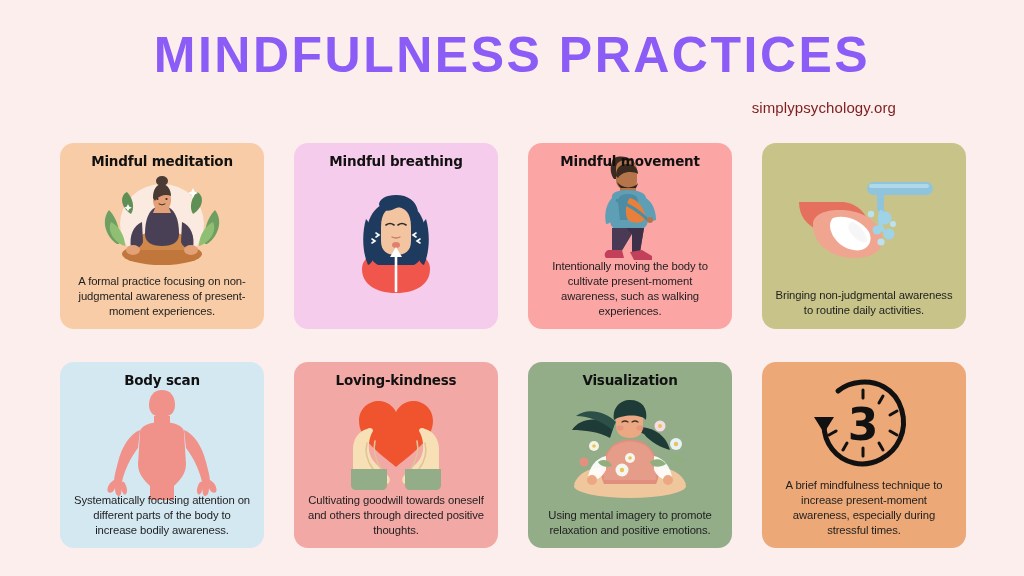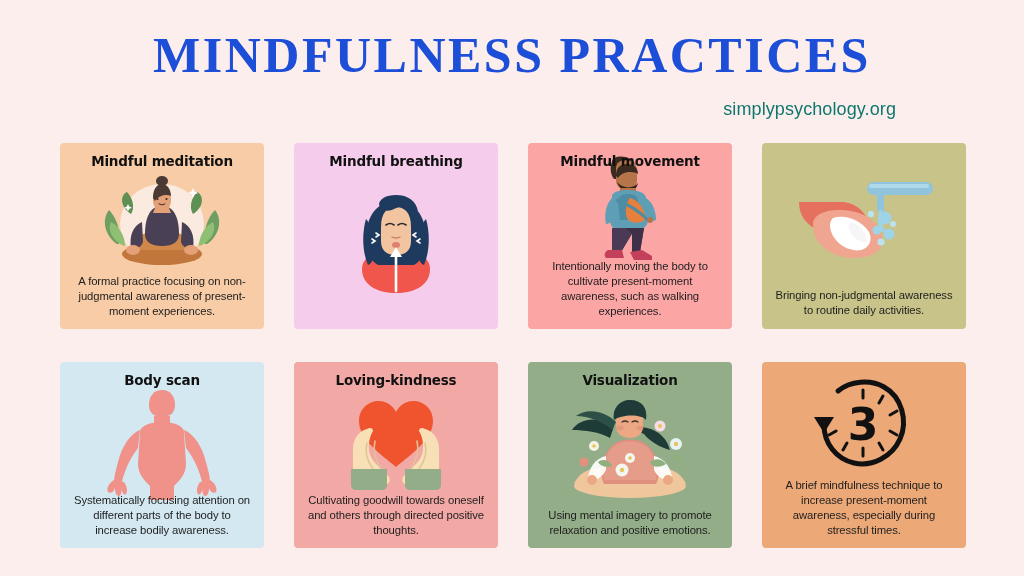--- a/index.html
+++ b/index.html
@@ -16,56 +16,56 @@
     position: relative;
   }
 
   
   .header {
     padding-top: 30px;
     text-align: center;
   }
 
   .main-title {
-    font-family: Liberation Serif, serif;
+    font-family: Liberation Sans, sans-serif;
     font-size: 50px;
     font-weight: bold;
     letter-spacing: 2.5px;
-    color: #1d4ed8;
+    color: #8b5cf6;
     line-height: 1;
     text-transform: uppercase;
   }
 
   .source-wrap {
     text-align: right;
     padding-right: 128px;
     margin-top: 19px;
   }
 
   .source {
-    font-size: 18px;
-    color: #0f766e;
+    font-size: 15px;
+    color: #7f1d1d;
     letter-spacing: 0.1px;
   }
 
   
   .grid {
     position: absolute;
     left: 60px;
     top: 143px;
     width: 906px;
     display: grid;
     grid-template-columns: repeat(4, 204px);
     grid-auto-rows: 186px;
     column-gap: 30px;
     row-gap: 33px;
   }
 
   .card {
-    border-radius: 4px;
+    border-radius: 14px;
     padding: 10px 9px 9px;
     display: flex;
     flex-direction: column;
     align-items: center;
     overflow: hidden;
     position: relative;
   }
 
   .card-title {
     font-family: "DejaVu Sans", sans-serif;

